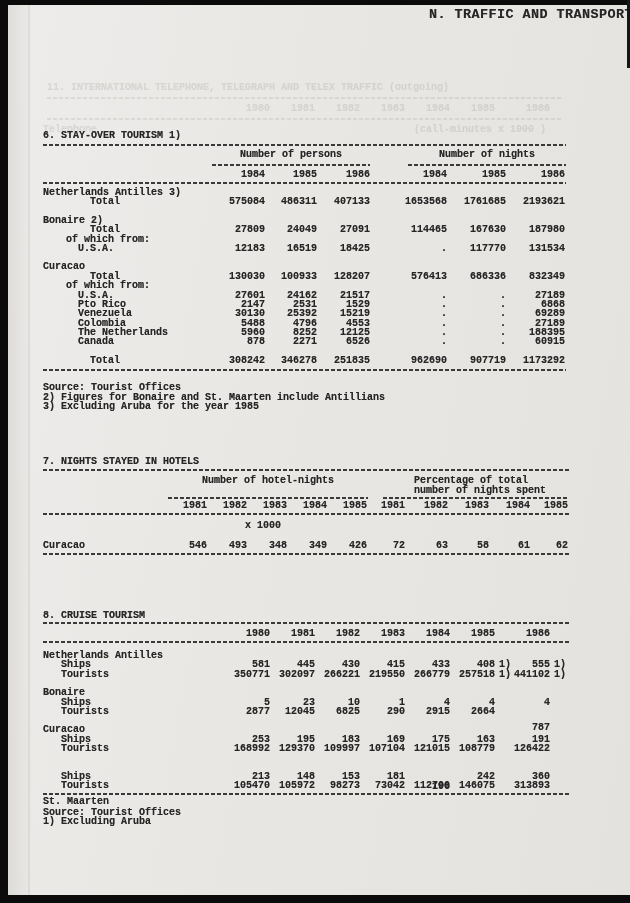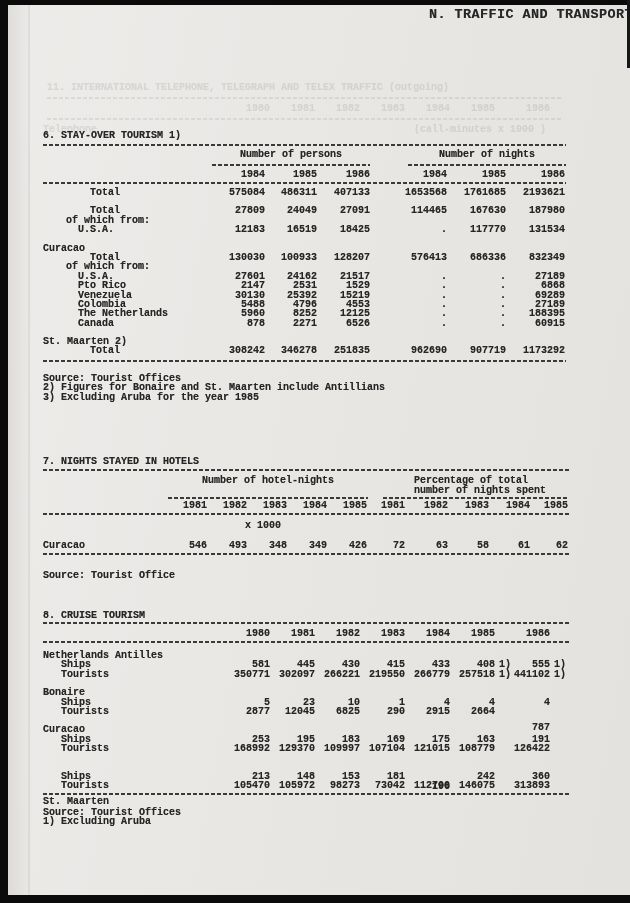--- a/index.html
+++ b/index.html
@@ -75,30 +75,36 @@
         <span class="cell" style="left: 204px; top: 4px;">1985</span>
         <span class="cell" style="left: 257px; top: 4px;">1986</span>
         <span class="cell" style="left: 334px; top: 4px;">1984</span>
         <span class="cell" style="left: 393px; top: 4px;">1985</span>
         <span class="cell" style="left: 452px; top: 4px;">1986</span>
       </div>
     <div class="dash"></div>
     <div style="height:4px"></div>
     <div id="t6-rows">
         <div class="t-row">
+          <span class="lbl" style="left: 0px;">Netherlands Antilles 3)</span>
+        </div>
+        <div class="t-row">
           <span class="lbl" style="left: 47px;">Total</span>
           <span class="cell" style="left: 152px; top: 0px;">575084</span>
           <span class="cell" style="left: 204px; top: 0px;">486311</span>
           <span class="cell" style="left: 257px; top: 0px;">407133</span>
           <span class="cell" style="left: 334px; top: 0px;">1653568</span>
           <span class="cell" style="left: 393px; top: 0px;">1761685</span>
           <span class="cell" style="left: 452px; top: 0px;">2193621</span>
         </div>
         <div class="t-spacer"></div>
         <div class="t-row">
+          <span class="lbl" style="left: 0px;">Bonaire 2)</span>
+        </div>
+        <div class="t-row">
           <span class="lbl" style="left: 47px;">Total</span>
           <span class="cell" style="left: 152px; top: 0px;">27809</span>
           <span class="cell" style="left: 204px; top: 0px;">24049</span>
           <span class="cell" style="left: 257px; top: 0px;">27091</span>
           <span class="cell" style="left: 334px; top: 0px;">114465</span>
           <span class="cell" style="left: 393px; top: 0px;">167630</span>
           <span class="cell" style="left: 452px; top: 0px;">187980</span>
         </div>
         <div class="t-row">
           <span class="lbl" style="left: 23px;">of which from:</span>
@@ -176,23 +182,20 @@
         <div class="t-row">
           <span class="lbl" style="left: 35px;">Canada</span>
           <span class="cell" style="left: 152px; top: 0px;">878</span>
           <span class="cell" style="left: 204px; top: 0px; font-family: Liberation Mono, monospace;">2271</span>
           <span class="cell" style="left: 257px; top: 0px;">6526</span>
           <span class="cell" style="left: 334px; top: 0px;">.</span>
           <span class="cell" style="left: 393px; top: 0px;">.</span>
           <span class="cell" style="left: 452px; top: 0px;">60915</span>
         </div>
         <div class="t-spacer"></div>
-        <div class="t-row">
-          <span class="lbl" style="left: 0px;">St. Maarten 2)</span>
-        </div>
         <div class="t-row">
           <span class="lbl" style="left: 47px;">Total</span>
           <span class="cell" style="left: 152px; top: 0px;">308242</span>
           <span class="cell" style="left: 204px; top: 0px;">346278</span>
           <span class="cell" style="left: 257px; top: 0px;">251835</span>
           <span class="cell" style="left: 334px; top: 0px;">962690</span>
           <span class="cell" style="left: 393px; top: 0px;">907719</span>
           <span class="cell" style="left: 452px; top: 0px;">1173292</span>
         </div>
       </div>
@@ -243,23 +246,20 @@
           <span class="cell" style="left: 214px; top: 0px;">349</span>
           <span class="cell" style="left: 254px; top: 0px;">426</span>
           <span class="cell" style="left: 292px; top: 0px;">72</span>
           <span class="cell" style="left: 335px; top: 0px;">63</span>
           <span class="cell" style="left: 376px; top: 0px;">58</span>
           <span class="cell" style="left: 417px; top: 0px;">61</span>
           <span class="cell" style="left: 455px; top: 0px;">62</span>
         </div>
       </div>
     <div class="dash" style="margin-top:3px"></div>
-    <div class="src-block" style="margin-top:16px">
-      <div>Source: Tourist Office</div>
-    </div>
   </div>
 
   <div class="tbl doc" style="left:43px;top:611px;width:527px">
     <div class="t-title" style="height:11px">8. CRUISE TOURISM</div>
     <div class="dash"></div>
     <div class="cells-row" id="t8-years" style="height:17px">
         <span class="cell" style="left: 157px; top: 5px;">1980</span>
         <span class="cell" style="left: 202px; top: 5px;">1981</span>
         <span class="cell" style="left: 247px; top: 5px;">1982</span>
         <span class="cell" style="left: 292px; top: 5px;">1983</span>

